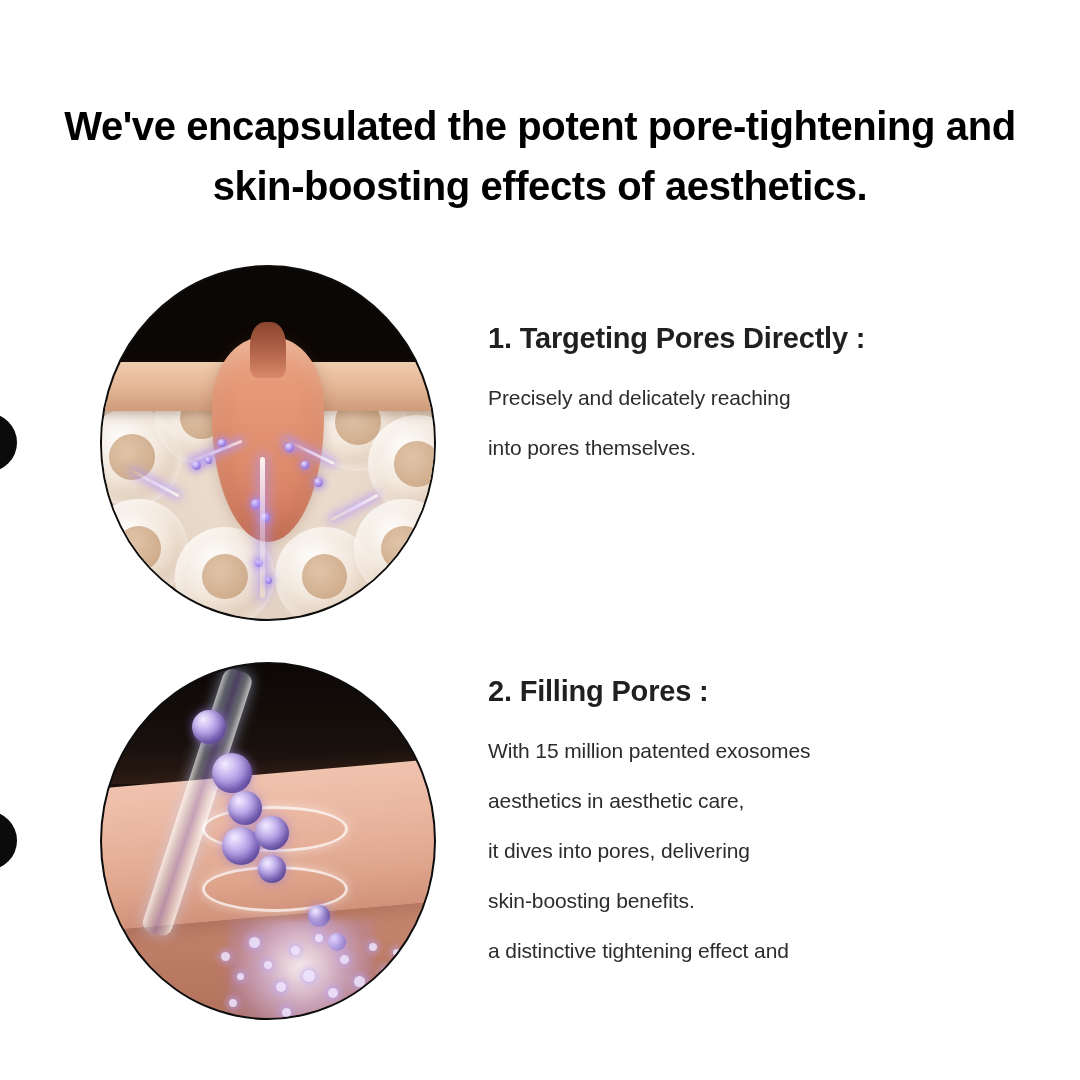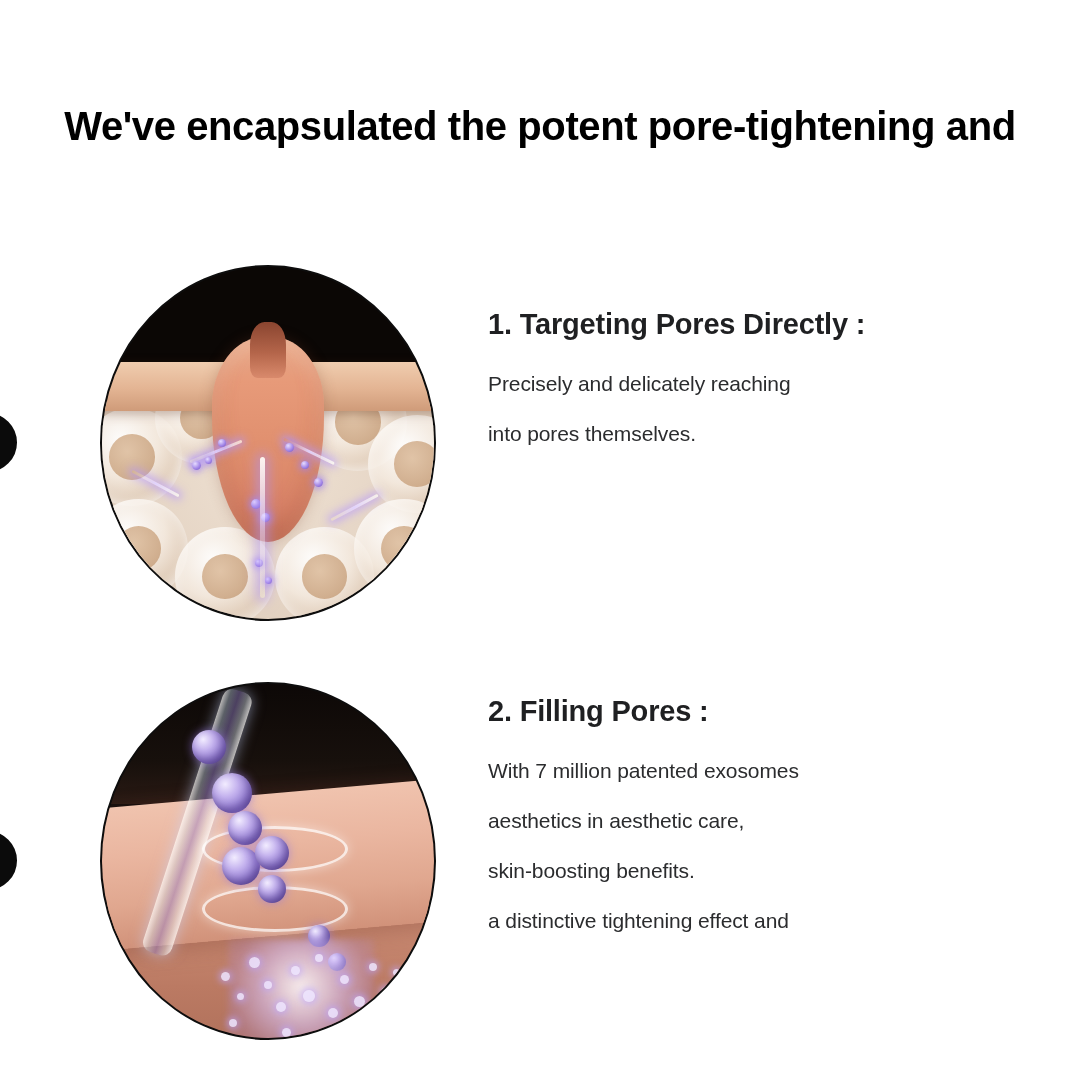--- a/index.html
+++ b/index.html
@@ -28,21 +28,21 @@
     font-weight:bold;
     line-height:60px;
     letter-spacing:-0.4px;
     color:#000000;
   }
   .headline .hl-line { display:block; white-space:nowrap; }
 
   
   .step { position:absolute; left:0; width:1080px; }
   .step-1 { top:265px; height:355px; }
-  .step-2 { top:682px; height:358px; }
+  .step-2 { top:662px; height:358px; }
 
   
   .photo {
     position:absolute;
     left:100px; top:0;
     border-radius:50%;
     overflow:hidden;
     border:2px solid #0d0d0d;
     background:#120d0b;
   }
@@ -195,30 +195,31 @@
     white-space:nowrap;
   }
   .step-body {
     margin-top:18px;
     font-size:21px; font-weight:400;
     line-height:50px;
     color:#2b2c2e;
     letter-spacing:-0.1px;
   }
   .step-body .bl { display:block; white-space:nowrap; }
-  .step-1 .text-col { top:43px; }
+  .step-1 .text-col { top:57px; }
   .step-2 .text-col { top:13px; }
 </style>
 </head>
 <body>
 
 <div class="page">
 
   <h1 class="headline">
     <span class="hl-line">We've encapsulated the potent pore-tightening and</span>
+    <span class="hl-line">skin-boosting effects of aesthetics.</span>
   </h1>
 
   <section class="step step-1">
 
     <div class="photo">
       <div class="photo-inner">
         <div class="p1-dark"></div>
         <div class="p1-derm"></div>
 
         <div class="p1-cells">
@@ -315,21 +316,22 @@
       </div>
     </div>
 
     <div class="badge">
       
     </div>
 
     <div class="text-col">
       <div class="step-title">2. Filling Pores :</div>
       <div class="step-body">
-        <span class="bl">With 7 million patented exosomes</span>
+        <span class="bl">With 15 million patented exosomes</span>
         <span class="bl">aesthetics in aesthetic care,</span>
+        <span class="bl">it dives into pores, delivering</span>
         <span class="bl">skin-boosting benefits.</span>
         <span class="bl">a distinctive tightening effect and</span>
       </div>
     </div>
   </section>
 
 </div>
 
 </body></html>

